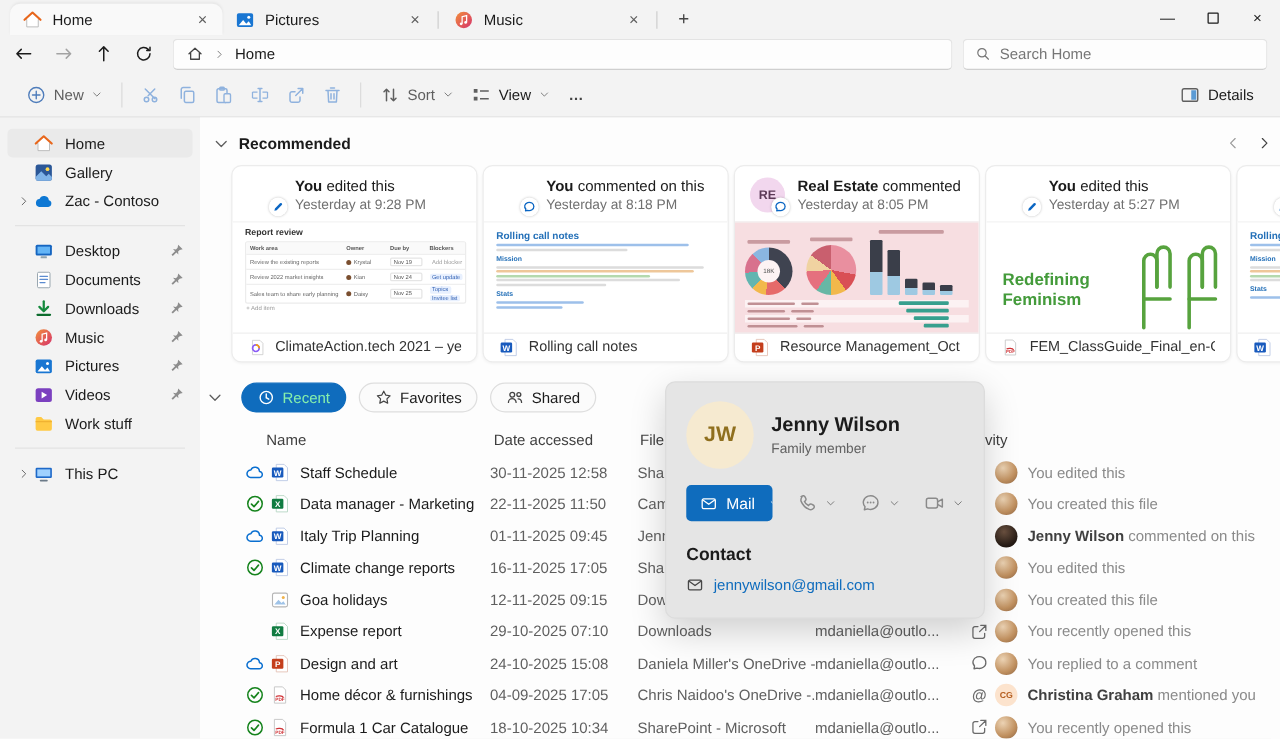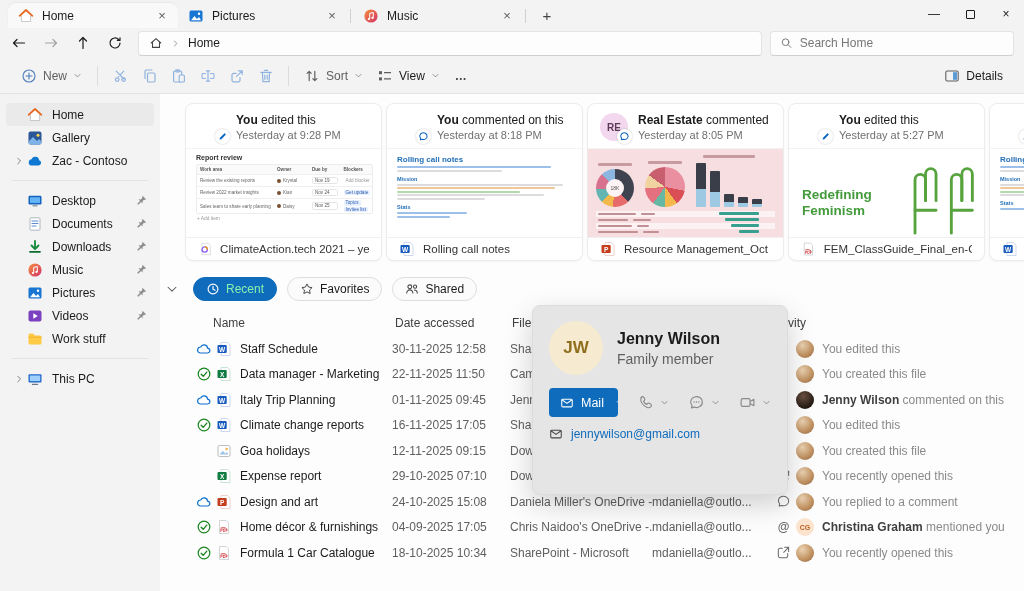--- a/index.html
+++ b/index.html
@@ -125,21 +125,21 @@
   .share-ic{width:15px;height:15px;color:#6b6b6b;font-size:12px;font-weight:700;display:inline-flex;align-items:center;justify-content:center}
   .rav{width:18px;height:18px;border-radius:50%}
   .rav.self{background:radial-gradient(circle at 35% 30%,#ecd3b4,#c0905f 60%,#8a6242)}
   .rav.jenny{background:radial-gradient(circle at 40% 30%,#6b5140,#241a14 70%)}
   .rav.cg{background:#fce3cd;color:#b55e1f;font-size:7px;font-weight:700;display:flex;align-items:center;justify-content:center}
   
   .popup{position:absolute;left:372px;top:211px;width:256px;height:190px;background:#e5e5e5;border:1px solid #dcdcdc;border-radius:8px;box-shadow:0 10px 28px rgba(0,0,0,.18);z-index:10;padding:15px 16px}
   .pp-head{display:flex;gap:14px;align-items:center}
   .pp-av{width:54px;height:54px;border-radius:50%;background:#f6ead0;color:#8f6f1e;font-size:17px;font-weight:700;display:flex;align-items:center;justify-content:center;flex:none}
   .pp-name{font-size:16px;font-weight:700;color:#1b1b1b}
-  .pp-rel{font-size:14px;color:#616161;margin-top:3px}
+  .pp-rel{font-size:11px;color:#616161;margin-top:3px}
   .pp-actions{display:flex;align-items:center;margin-top:13px}
   .mailbtn{display:flex;align-items:stretch;height:29px;background:var(--accent);border-radius:4px;color:#fff;overflow:hidden}
   .mailbtn .seg1{display:flex;align-items:center;gap:7px;padding:12px 11px;font-size:12.5px}
   .mailbtn .segd{width:1px;background:rgba(255,255,255,.45);margin:5px 0}
   .mailbtn .seg2{width:24px;display:flex;align-items:center;justify-content:center}
   .mailbtn .seg2 .chev9{color:#fff}
   .pp-act{display:flex;align-items:center;gap:6px;margin-left:19px;color:#8a8a8a}
   .pp-act .aic{width:17px;height:17px}
   .pp-contact{font-size:14px;font-weight:700;color:#1b1b1b;margin-top:18px}
   .pp-mailrow{display:flex;align-items:center;gap:8px;margin-top:10px}
@@ -525,20 +525,40 @@
             <rect x="2.8" y="4.5" width="10.4" height="5.6" fill="#9fd1ff"></rect>
             <path d="M5.5 13.4h5" stroke="#6b7a88" stroke-width="1.4" stroke-linecap="round"></path>
           </svg>
         </span>
         <div class="side-lb">This PC</div>
       </div>
     </div>
 
   <div class="main">
 
+    <div class="sechead">
+      <span class="chev i">
+          <svg viewBox="0 0 16 16" xmlns="http://www.w3.org/2000/svg">
+            <path d="M3.5 6 8 10.5 12.5 6" fill="none" stroke="currentColor" stroke-width="1.2" stroke-linecap="round" stroke-linejoin="round"></path>
+          </svg>
+        </span>
+      <span class="st">Recommended</span>
+      <div class="car-arrows">
+        <span class="a i">
+            <svg viewBox="0 0 16 16" xmlns="http://www.w3.org/2000/svg">
+              <path d="M10 3.5 5.5 8 10 12.5" fill="none" stroke="currentColor" stroke-width="1.2" stroke-linecap="round" stroke-linejoin="round"></path>
+            </svg>
+          </span>
+        <span class="a i dark">
+            <svg viewBox="0 0 16 16" xmlns="http://www.w3.org/2000/svg">
+              <path d="M6 3.5 10.5 8 6 12.5" fill="none" stroke="currentColor" stroke-width="1.2" stroke-linecap="round" stroke-linejoin="round"></path>
+            </svg>
+          </span>
+      </div>
+    </div>
 
     <div class="cards">
 
       <div class="card">
         <div class="chead">
           <span class="cav"><span class="ph"></span><span class="cbadge i">
                 <svg viewBox="0 0 16 16" xmlns="http://www.w3.org/2000/svg">
                   <circle cx="8" cy="8" r="7.6" fill="#fff"></circle>
                   <path d="m4.8 11.3.5-2 4.3-4.3a1.06 1.06 0 0 1 1.5 1.5L6.8 10.8Z" fill="#0b66c3"></path>
                 </svg>
@@ -1105,20 +1125,21 @@
                 <path d="m10.4 7 3.6-2v6l-3.6-2" fill="none" stroke="currentColor" stroke-width="1.1" stroke-linejoin="round"></path>
               </svg>
             </span>
             <span class="chev9">
               <svg viewBox="0 0 16 16" xmlns="http://www.w3.org/2000/svg">
                 <path d="M3.5 6 8 10.5 12.5 6" fill="none" stroke="currentColor" stroke-width="1.2" stroke-linecap="round" stroke-linejoin="round"></path>
               </svg>
             </span>
           </span>
       </div>
+      <div class="pp-contact">Contact</div>
       <div class="pp-mailrow">
         <span class="mic i">
             <svg viewBox="0 0 16 16" xmlns="http://www.w3.org/2000/svg">
               <rect x="2" y="3.6" width="12" height="8.8" rx="1.3" fill="none" stroke="currentColor" stroke-width="1.2" stroke-linecap="round" stroke-linejoin="round"></rect>
               <path d="m2.6 4.6 5.4 3.9 5.4-3.9" fill="none" stroke="currentColor" stroke-width="1.2" stroke-linecap="round" stroke-linejoin="round"></path>
             </svg>
           </span>
         <a class="pp-email">jennywilson@gmail.com</a>
       </div>
     </div>

